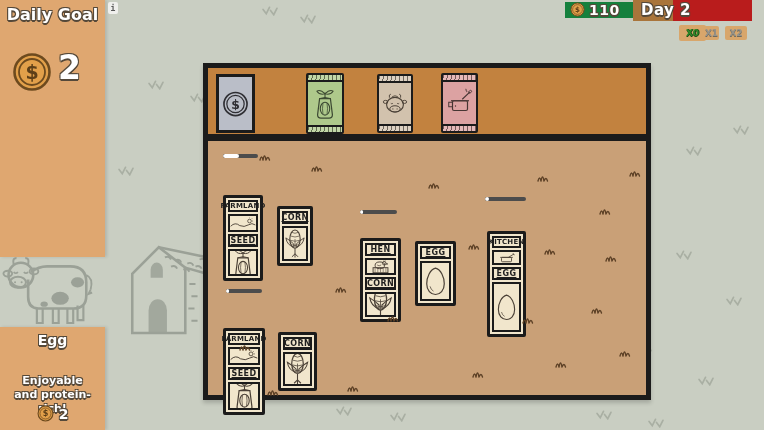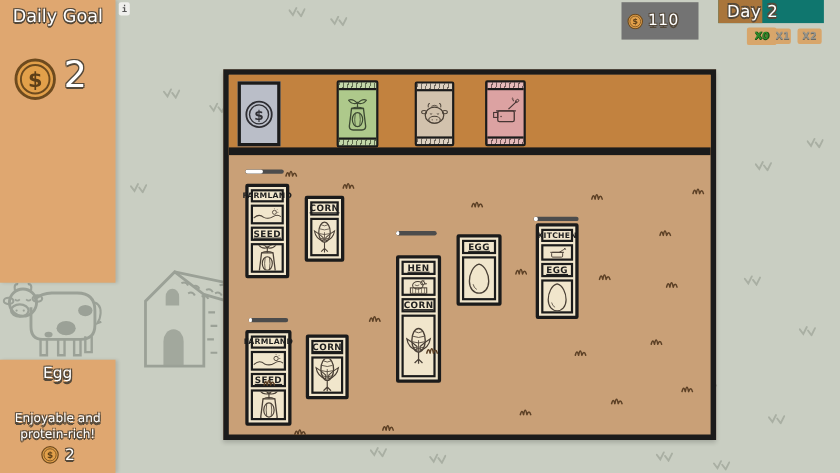--- a/index.html
+++ b/index.html
@@ -5,21 +5,21 @@
   html,body{margin:0;padding:0;}
   #app{position:relative;width:764px;height:430px;overflow:hidden;background:#c9cec2;
        font-family:"DejaVu Sans", sans-serif;}
   #app *{box-sizing:border-box;}
 
   
   .chk{position:absolute;width:16px;height:10px;color:#a9afa3;}
   .fade-art{position:absolute;color:#9ba197;}
 
   
-  .otext{color:#fff;font-weight:normal;
+  .otext{color:#fff;font-weight:bold;
     text-shadow:-1px -1px 0 #55493a,1px -1px 0 #55493a,-1px 1px 0 #55493a,
                  1px 1px 0 #55493a,0 2px 0 #55493a;}
 
   
   .side-top{position:absolute;left:0;top:0;width:105px;height:257px;background:#dfa770;
             box-shadow:2px 0 3px rgba(0,0,0,.12);}
   .side-top .title{position:absolute;top:5px;left:0;width:100%;text-align:center;font-size:16px;}
   .goal-coin{position:absolute;left:12px;top:52px;width:40px;height:40px;}
   .goal-amount{position:absolute;left:58px;top:48px;font-size:33px;}
   .goal-card{position:absolute;left:22px;top:113px;width:66px;height:105px;background:#f3e9d2;
@@ -36,25 +36,25 @@
   .price-row{position:absolute;bottom:8px;left:0;width:100%;display:flex;align-items:center;
              justify-content:center;gap:5px;}
   .price-row svg{width:17px;height:17px;}
   .price-row span{font-size:14px;}
 
   .info-badge{position:absolute;left:108px;top:2px;width:10px;height:12px;background:#efefec;
               border-radius:2px;color:#555;font-size:8px;font-weight:bold;display:flex;
               align-items:center;justify-content:center;font-family:"DejaVu Sans Mono",monospace;}
 
   
-  .money-panel{position:absolute;left:565px;top:2px;width:70px;height:34px;background:#737373;
-               display:flex;align-items:center;gap:4px;padding-left:5px;}
+  .money-panel{position:absolute;left:565px;top:2px;width:70px;height:16px;background:#15803d;
+               display:flex;align-items:flex-start;gap:4px;padding-left:5px;}
   .money-panel svg{width:15px;height:15px;}
   .money-panel span{font-size:14px;letter-spacing:.5px;}
-  .day-panel{position:absolute;left:653px;top:0;width:96px;height:21px;background:#0f766e;}
+  .day-panel{position:absolute;left:633px;top:0;width:119px;height:21px;background:#b91c1c;}
   .day-panel .dark{position:absolute;left:0;top:0;width:40px;height:21px;background:#a9753b;}
   .day-panel span{position:absolute;left:8px;top:1px;font-size:15px;letter-spacing:.5px;}
   .speed-btn{position:absolute;background:#d8a66b;border-radius:2px;display:flex;align-items:center;
              justify-content:center;font-size:9px;font-weight:bold;cursor:pointer;}
   .speed-x0{left:679px;top:25px;width:27px;height:16px;color:#2f8b2a;
             text-shadow:0 1px 0 #1d4a16, 1px 0 0 #1d4a16;}
   .speed-x1{left:704px;top:26px;width:15px;height:14px;color:#96938a;text-shadow:0 1px 0 #6e6a60;}
   .speed-x2{left:725px;top:26px;width:22px;height:14px;color:#96938a;text-shadow:0 1px 0 #6e6a60;}
 
   
@@ -71,34 +71,34 @@
   .packet .crinkle.bot{bottom:0;border-top:2px solid #1b1b1b;}
   .packet svg{position:absolute;left:50%;top:50%;transform:translate(-50%,-50%);}
   .pk-green{left:98px;top:5px;width:38px;height:61px;background:#aec98b;}
   .pk-cow{left:169px;top:6px;width:36px;height:59px;background:#d2c2ad;}
   .pk-pink{left:233px;top:5px;width:37px;height:60px;background:#dca2a2;}
 
   .pbar{position:absolute;height:4px;background:#4c4c4c;border-radius:2px;overflow:hidden;}
   .pfill{height:100%;background:#fff;border-radius:2px;}
 
   .gcard{position:absolute;background:#f1e6cc;border:3px solid #1b1b1b;border-radius:2px;
-         display:flex;flex-direction:column;gap:2px;padding:2px;cursor:pointer;}
+         display:flex;flex-direction:column;gap:2px;padding:2px;cursor:pointer;margin-top:28px;}
   .gcard .hdr{border:2px solid #1b1b1b;background:#f1e6cc;display:flex;align-items:center;
          justify-content:center;font-weight:bold;color:#1f1f1f;flex:0 0 auto;}
   .gcard .pic{border:2px solid #1b1b1b;background:#f1e6cc;display:flex;align-items:center;
          justify-content:center;flex:1 1 auto;overflow:hidden;}
   .gcard .pic.fixed{flex:0 0 auto;}
   .f7{font-size:7px;letter-spacing:.2px;height:12px;}
   .f8{font-size:8px;letter-spacing:.4px;height:13px;text-decoration:underline;}
 
   .stack-farm1{left:15px;top:99px;width:40px;height:86px;}
   .corn1{left:69px;top:110px;width:36px;height:60px;}
-  .stack-hen{left:152px;top:164px;width:41px;height:116px;}
+  .stack-hen{left:152px;top:142px;width:41px;height:84px;}
   .egg-card{left:207px;top:145px;width:41px;height:65px;}
-  .stack-kitchen{left:279px;top:135px;width:39px;height:87px;}
+  .stack-kitchen{left:279px;top:135px;width:39px;height:106px;}
   .stack-farm2{left:15px;top:232px;width:42px;height:87px;}
   .corn2{left:70px;top:236px;width:39px;height:59px;}
   .btuft{position:absolute;width:13px;height:9px;color:#5d4126;}
 </style>
 </head>
 <body>
 
 <div id="app">
 
   <svg width="0" height="0" style="position:absolute">

